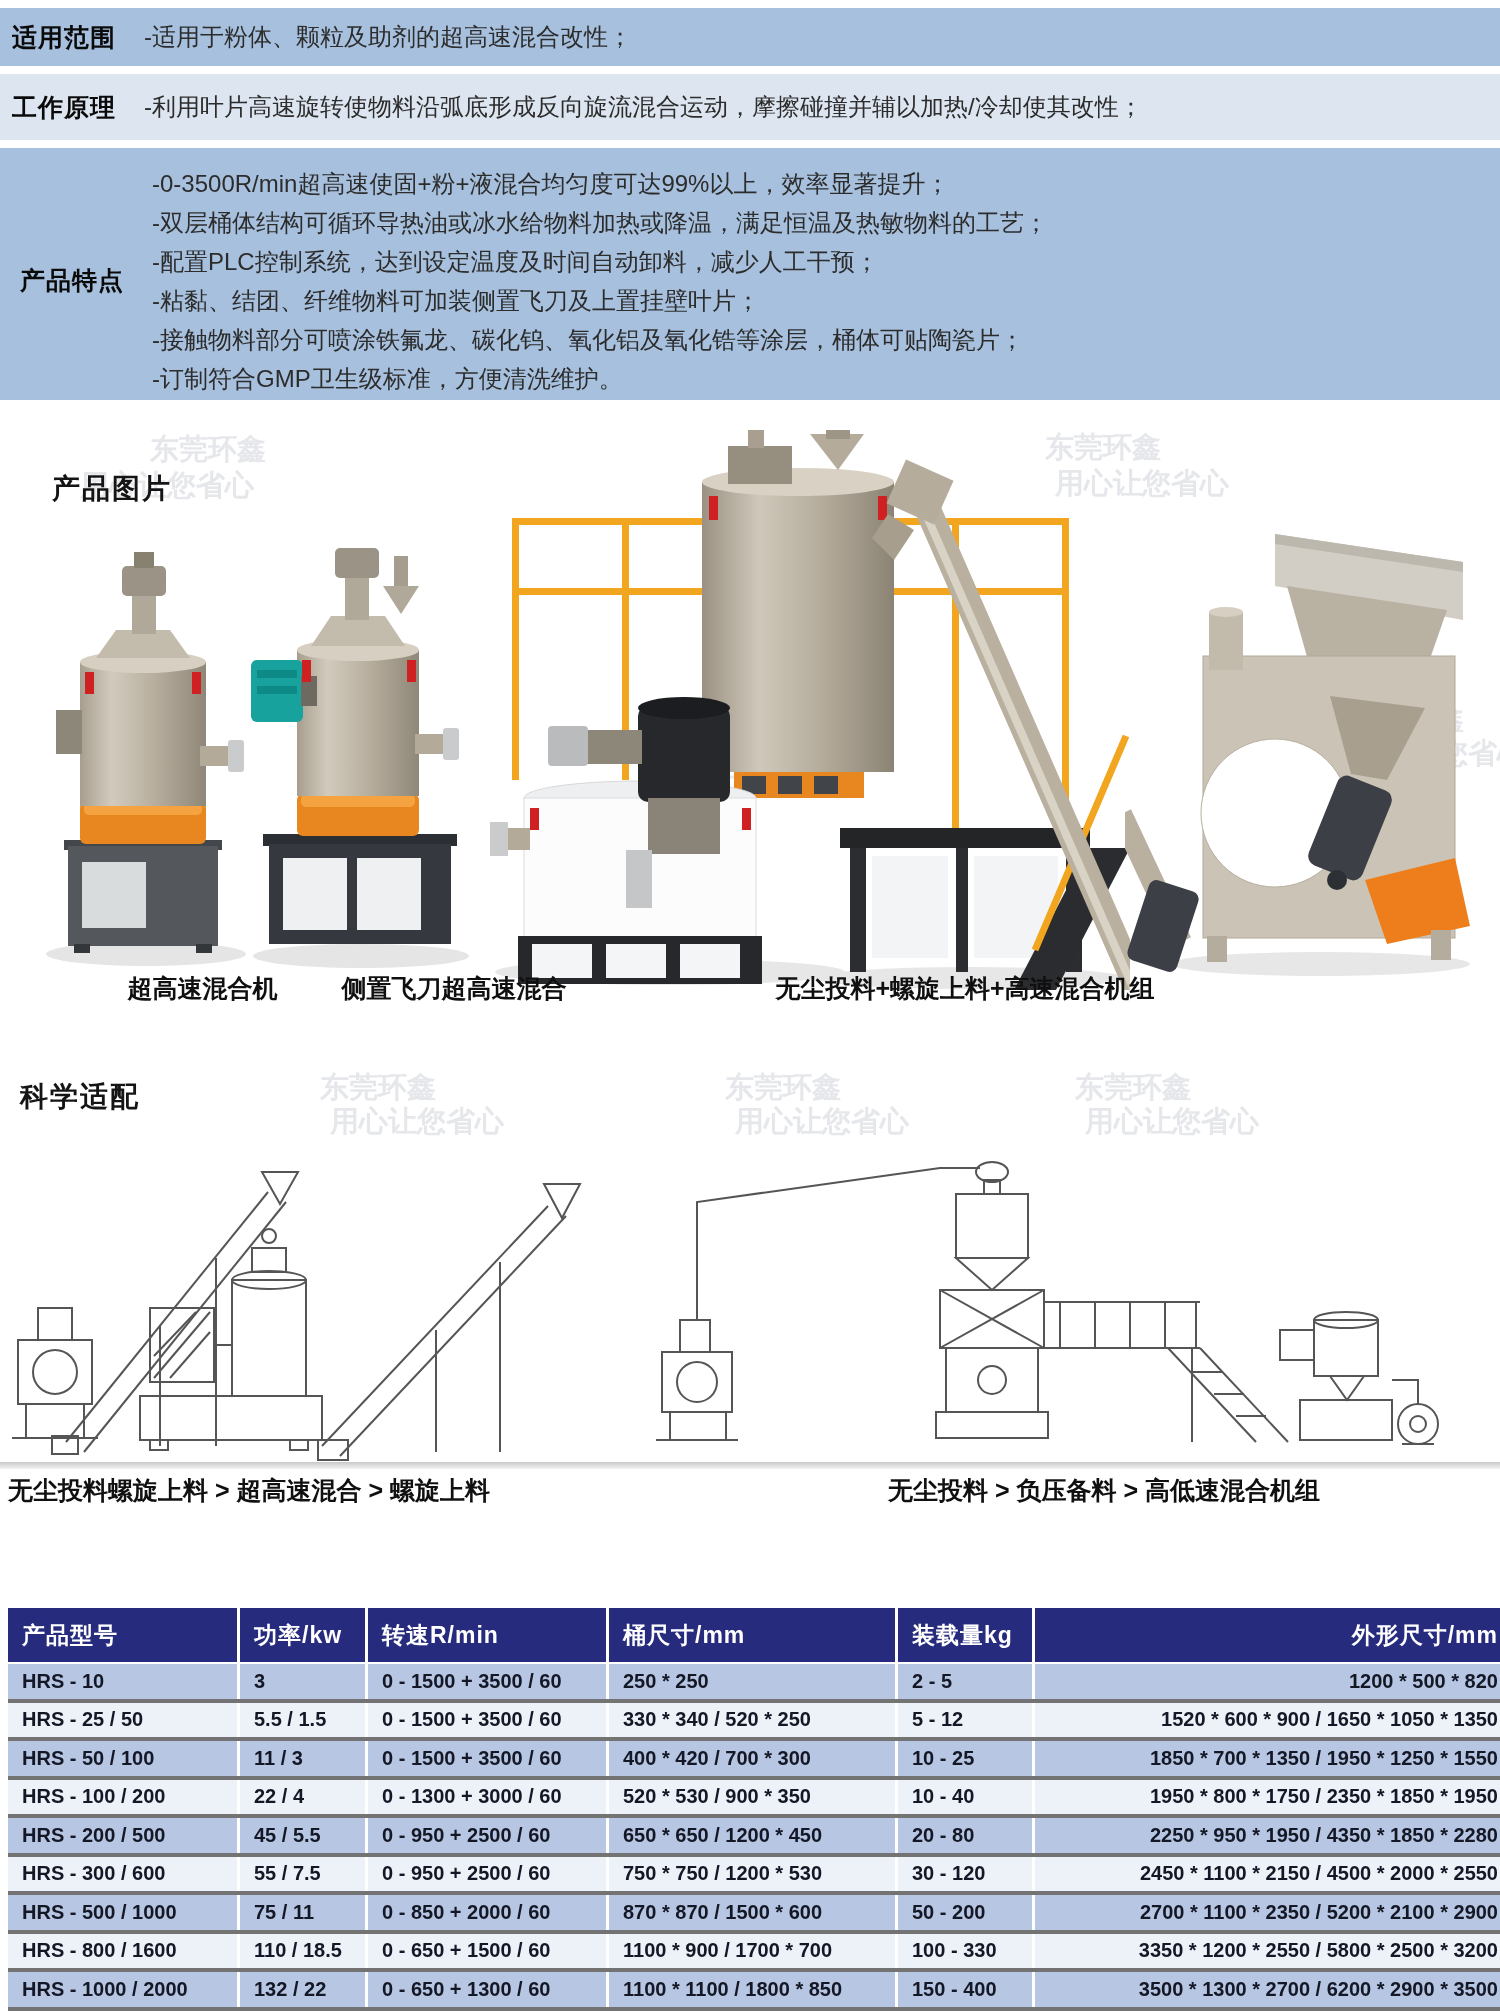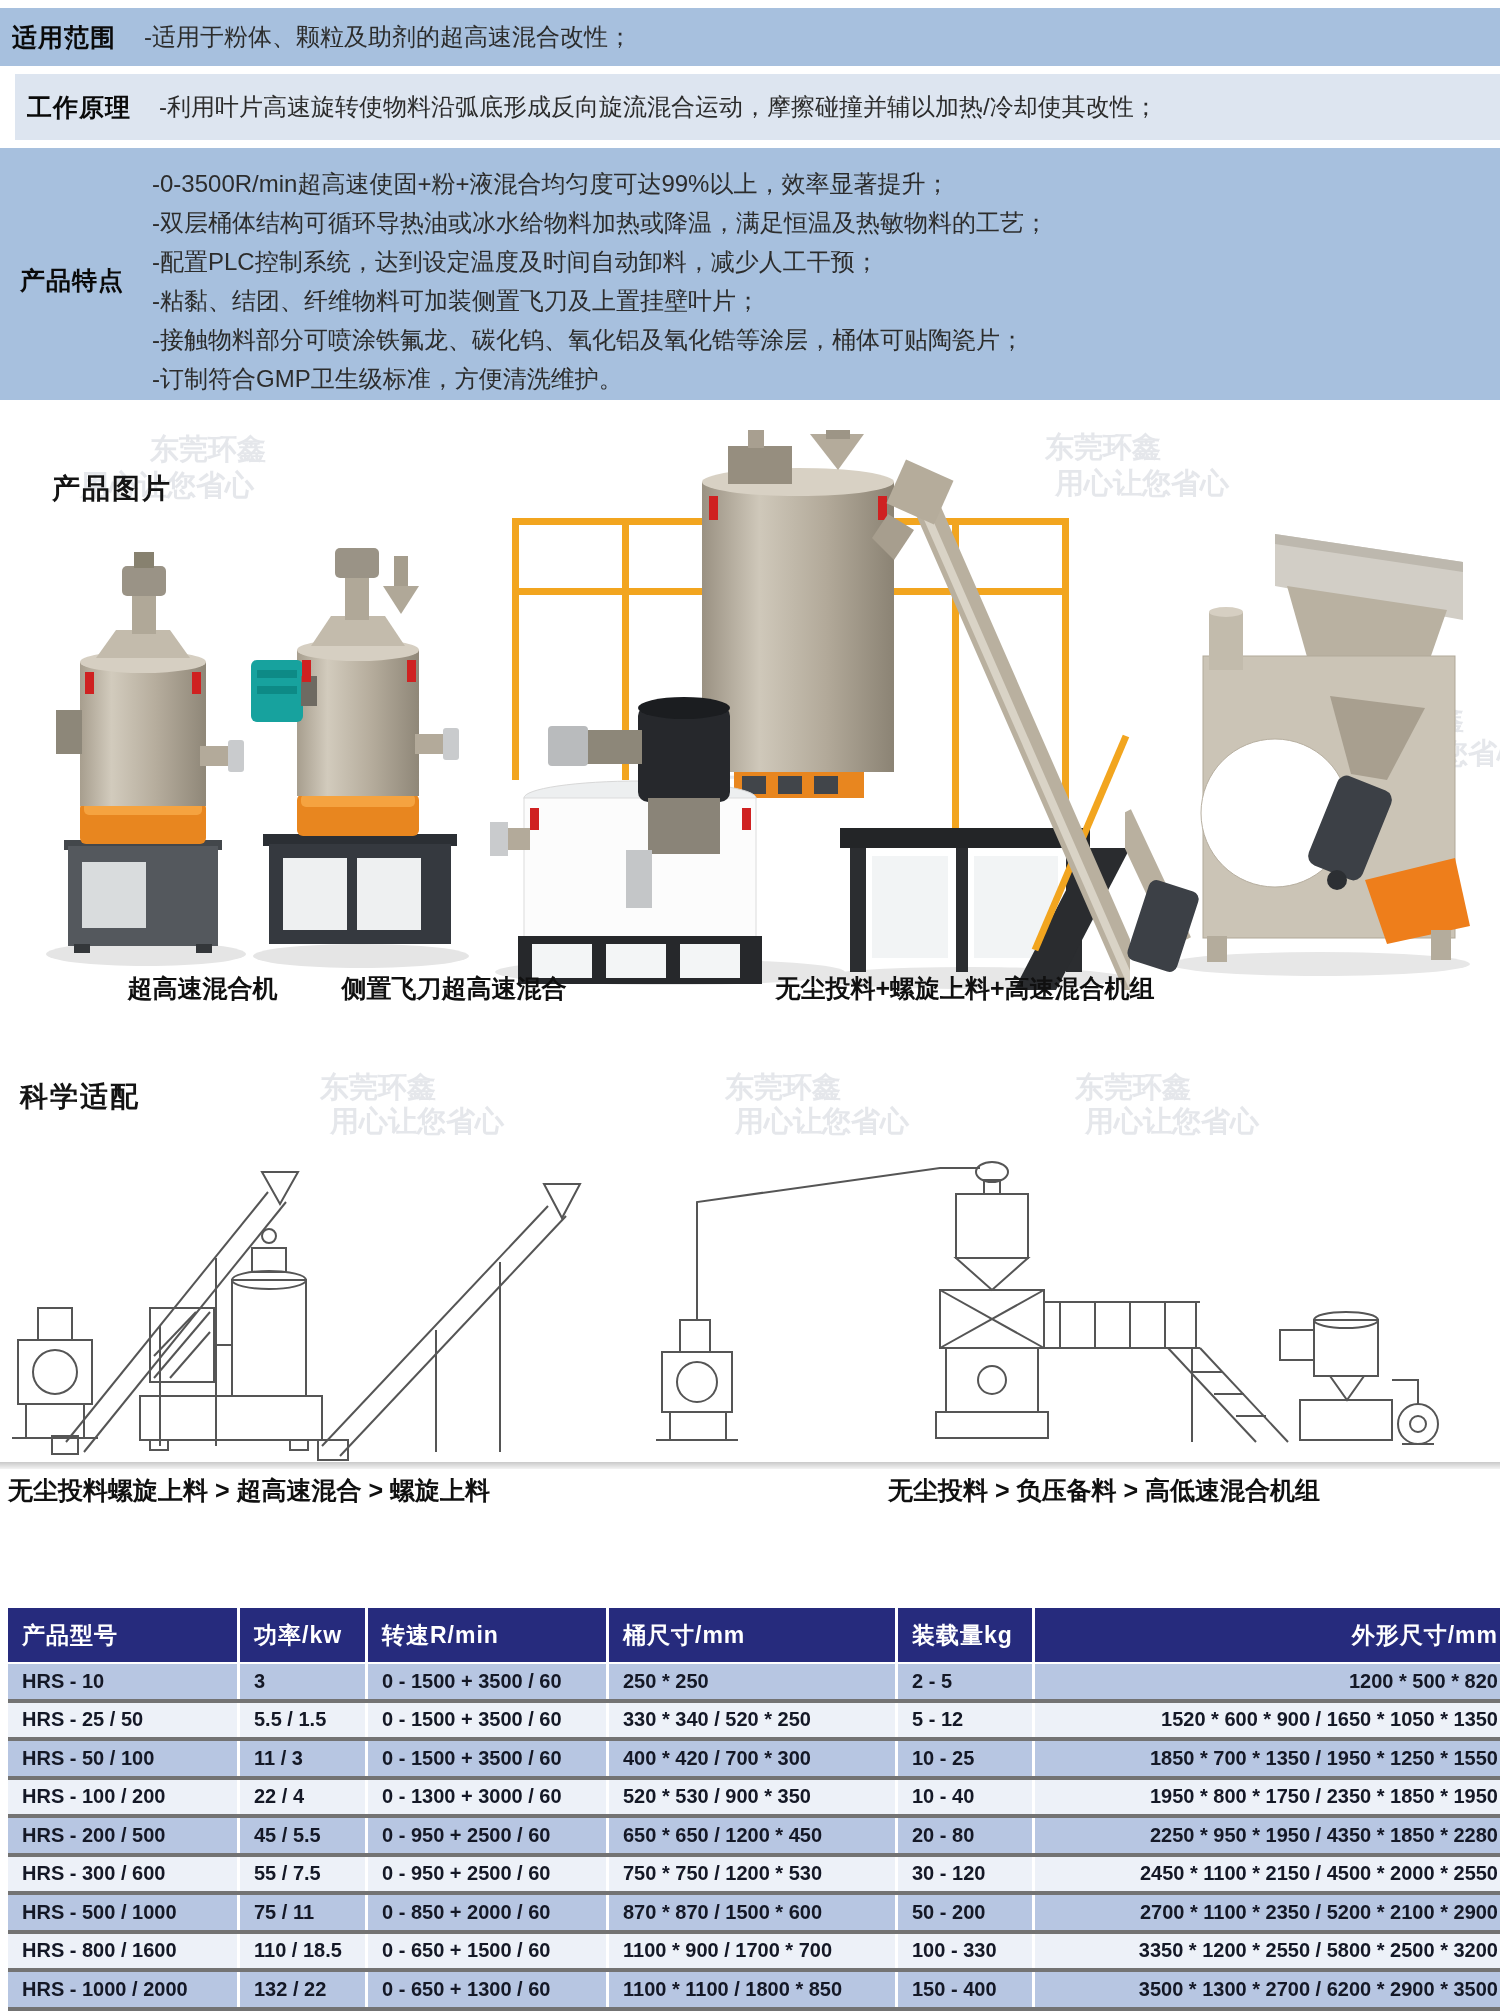--- a/index.html
+++ b/index.html
@@ -7,21 +7,21 @@
         font-family:"Liberation Sans","DejaVu Sans",sans-serif;}
 
   
   .wm{position:absolute;font-size:29px;font-weight:bold;white-space:nowrap;pointer-events:none;}
   .wm-gray{color:rgba(150,160,175,0.25);}
   .wm-white{color:rgba(255,255,255,0.40);}
 
   
   .info-row{position:absolute;left:0;right:0;display:flex;align-items:center;}
   .row-blue{background:#a7c0de;}
-  .row-light{background:#dde5f0;margin-left:15px;}
+  .row-light{background:#dde5f0;}
   .info-label{width:132px;padding-left:12px;font-weight:bold;font-size:25px;color:#0a0a0a;
               letter-spacing:1px;flex-shrink:0;}
   .info-body{flex:1;font-size:24px;color:#2c2c2c;}
   .info-line{white-space:nowrap;}
 
   
   .section-heading{position:absolute;margin:0;font-size:28px;font-weight:bold;color:#141414;
                    letter-spacing:2px;white-space:nowrap;}
 
   

